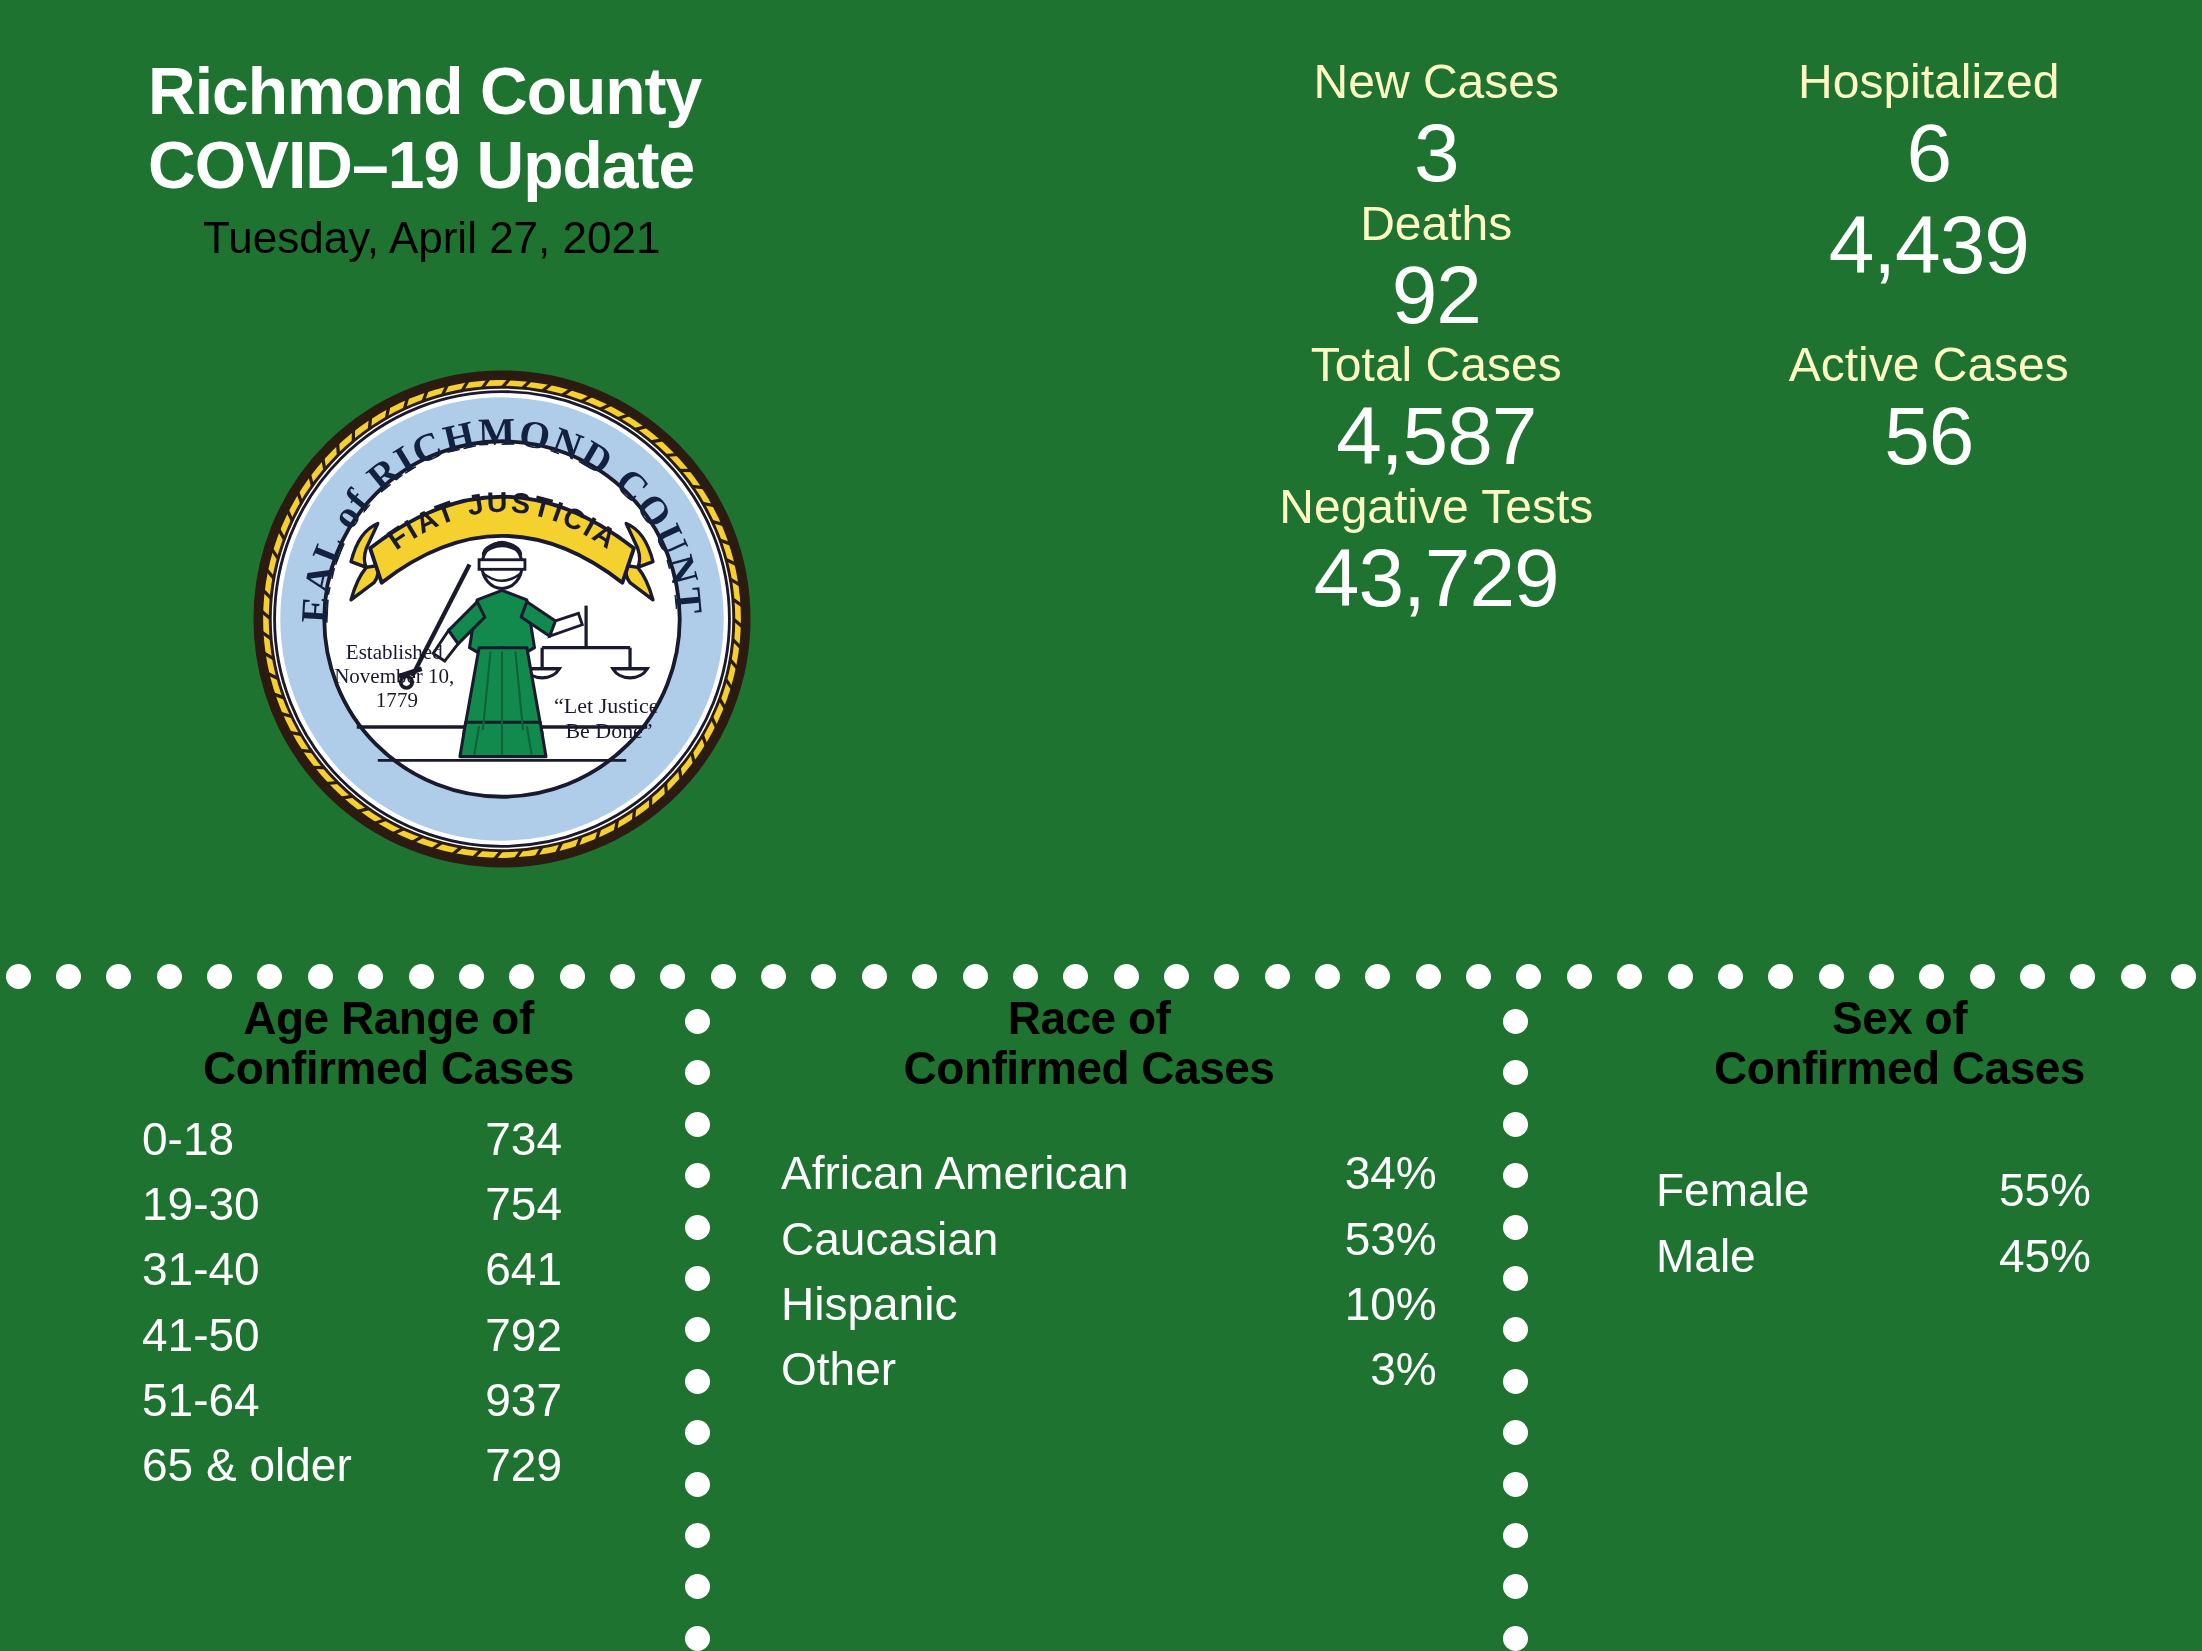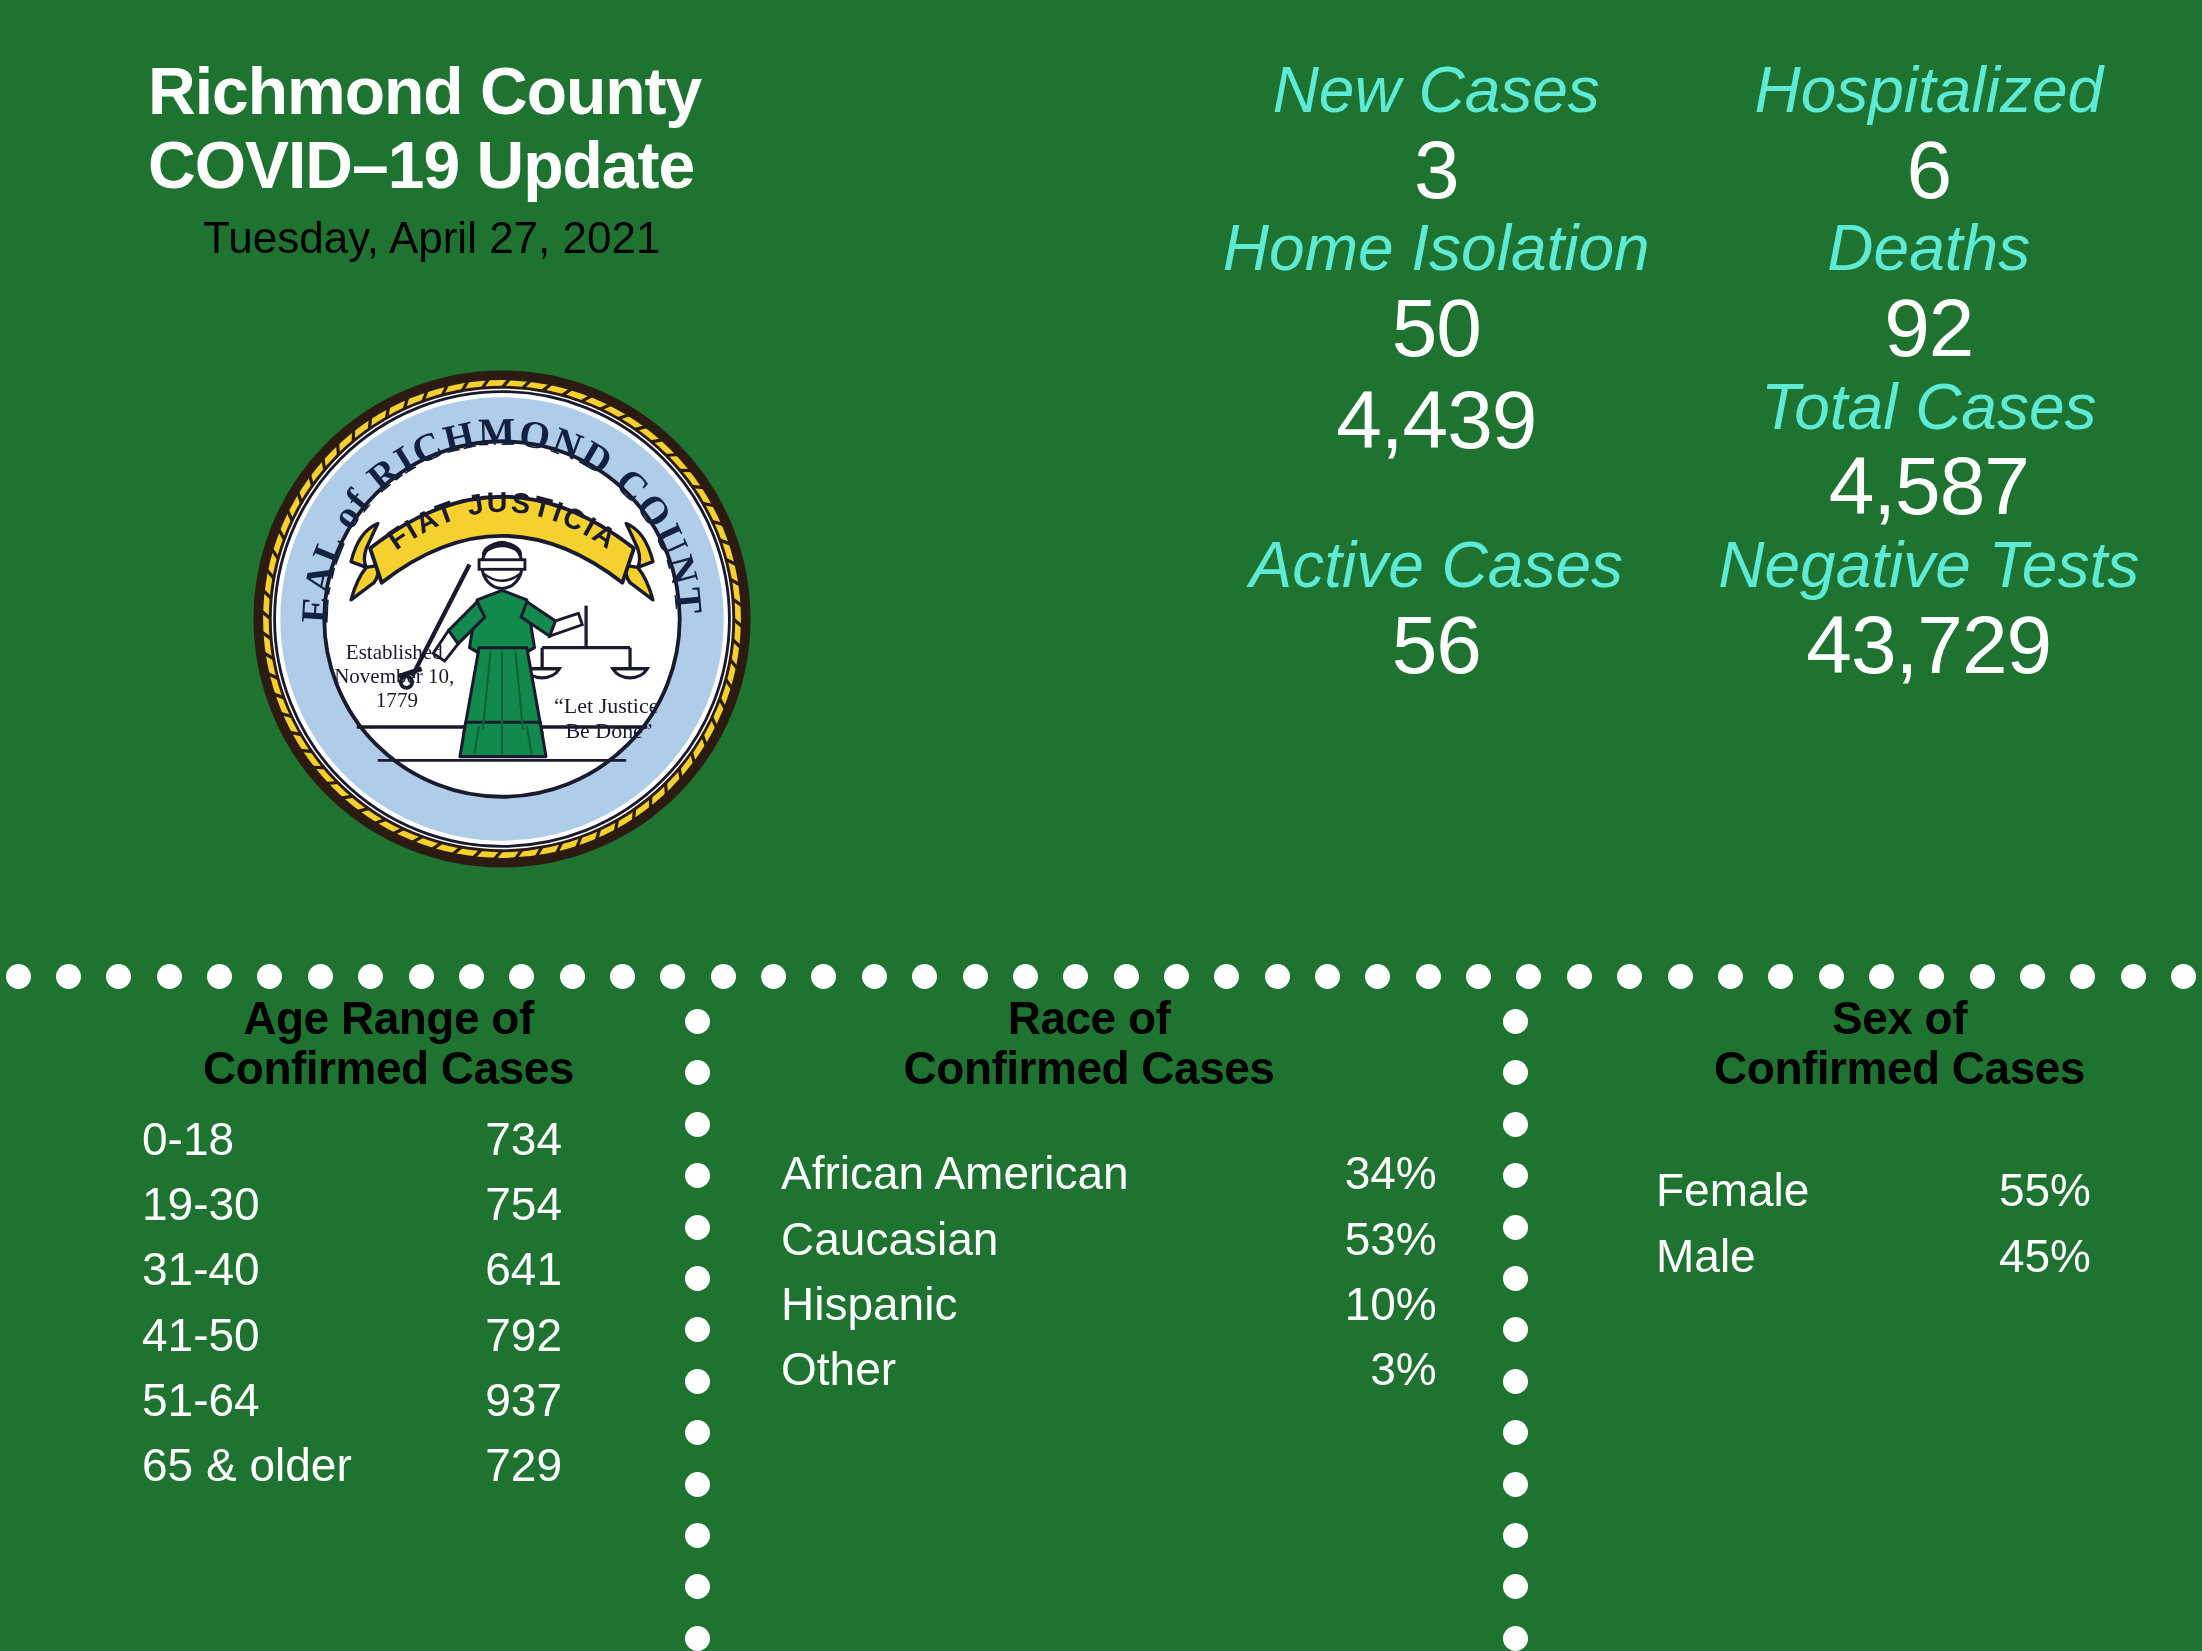--- a/index.html
+++ b/index.html
@@ -44,25 +44,24 @@
   #stats-grid {
     position:absolute;
     left:1190px; top:57px;
     width:985px;
     display:grid;
     grid-template-columns:1fr 1fr;
     grid-auto-rows:auto;
   }
   .stat-cell { text-align:center; }
   .stat-label {
-    color:#5eead4;
-    font-size:64px;
+    color:#fef9c3;
+    font-size:48px;
     line-height:1.04;
     font-weight:400;
-    font-style:italic;
   }
   .stat-value {
     color:#ffffff;
     font-size:82px;
     line-height:1.12;
     font-weight:400;
     letter-spacing:-1px;
   }
 
   
@@ -335,24 +334,20 @@
   <div id="stats-grid">
       <div class="stat-cell">
         <div class="stat-label">New Cases</div>
         <div class="stat-value">3</div>
       </div>
       <div class="stat-cell">
         <div class="stat-label">Hospitalized</div>
         <div class="stat-value">6</div>
       </div>
       <div class="stat-cell">
-        <div class="stat-label">Home Isolation</div>
-        <div class="stat-value">50</div>
-      </div>
-      <div class="stat-cell">
         <div class="stat-label">Deaths</div>
         <div class="stat-value">92</div>
       </div>
       <div class="stat-cell">
         <div class="stat-value">4,439</div>
       </div>
       <div class="stat-cell">
         <div class="stat-label">Total Cases</div>
         <div class="stat-value">4,587</div>
       </div>

